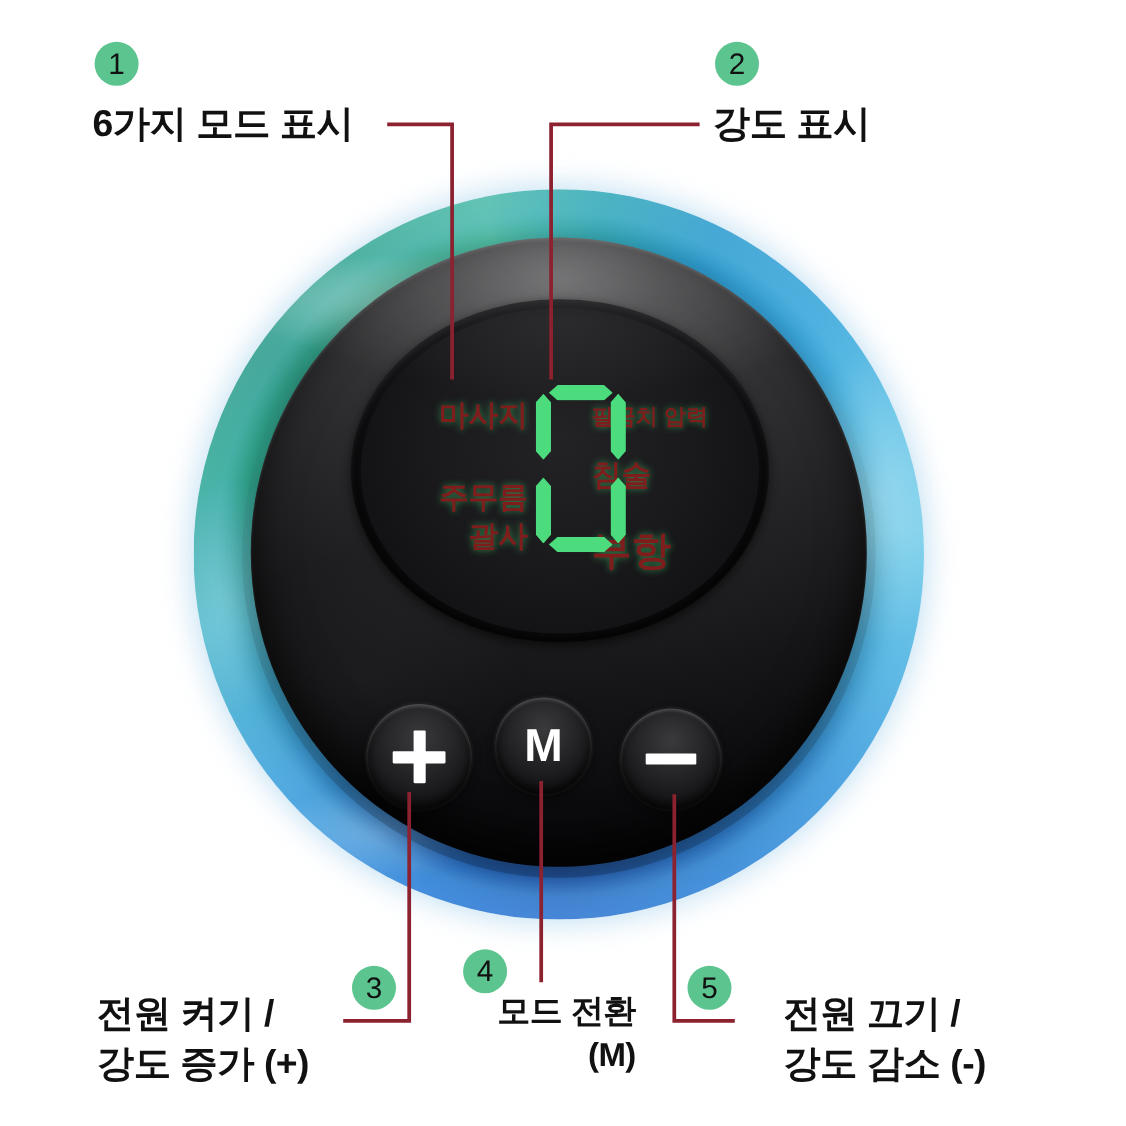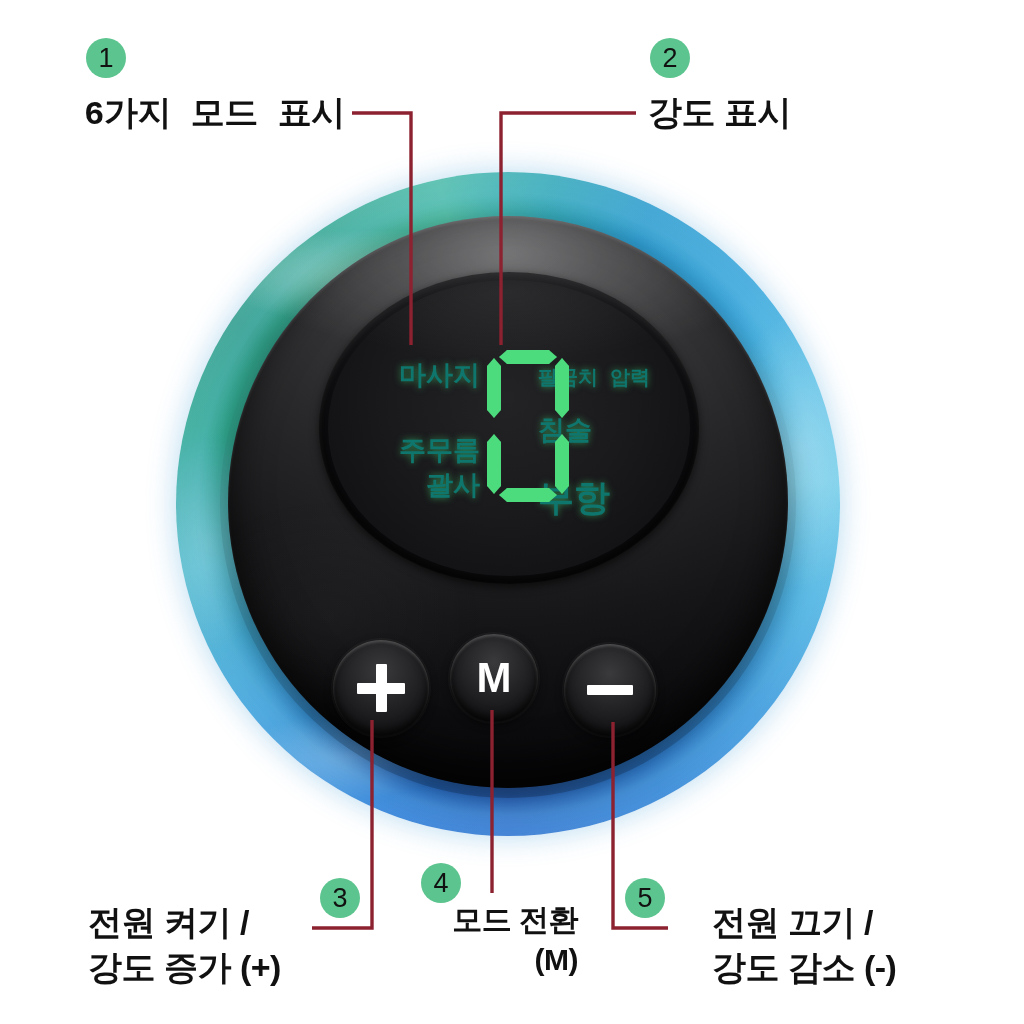--- a/index.html
+++ b/index.html
@@ -53,21 +53,20 @@
     font-weight: bold;
     letter-spacing: -0.5px;
     z-index: 40;
     white-space: nowrap;
     font-family: "Liberation Sans", sans-serif;
   }
   #label-1 {
     left: 84px;
     top: 90px;
     font-size: 34px;
-    font-family: Liberation Mono, monospace;
   }
   #label-2 {
     left: 648px;
     top: 90px;
     font-size: 34px;
   }
   #label-3 {
     left: 88px;
     top: 900px;
     font-size: 34px;
@@ -229,26 +228,26 @@
   .display-screen-sheen {
     position: absolute;
     inset: 0;
     background: radial-gradient(ellipse 80% 34% at 50% 4%, rgba(255,255,255,0.07), rgba(255,255,255,0) 70%);
     pointer-events: none;
   }
 
   
   .mode-label {
     position: absolute;
-    color: #0f766e;
+    color: #7f1d1d;
     font-weight: bold;
     text-shadow: 0 0 7px rgba(70,225,120,0.55);
     white-space: nowrap;
     line-height: 1;
-    font-family: Liberation Mono, monospace;
+    font-family: Liberation Sans, sans-serif;
   }
   .mode-left  { text-align: right; }
   .mode-right { text-align: left; }
 
   #mode-massage   { left: 174px; top: 192px; width: 130px; text-align: right; font-size: 27px; }
   #mode-knead     { left: 174px; top: 247px; width: 130px; text-align: right; font-size: 27px; margin-top: 20px; }
   #mode-guasha    { left: 174px; top: 302px; width: 130px; text-align: right; font-size: 27px; }
   #mode-elbow     { left: 362px; top: 197px; font-size: 20px; }
   #mode-acupunct  { left: 362px; top: 247px; font-size: 27px; text-align: right; }
   #mode-cupping   { left: 362px; top: 311px; font-size: 36px; }

